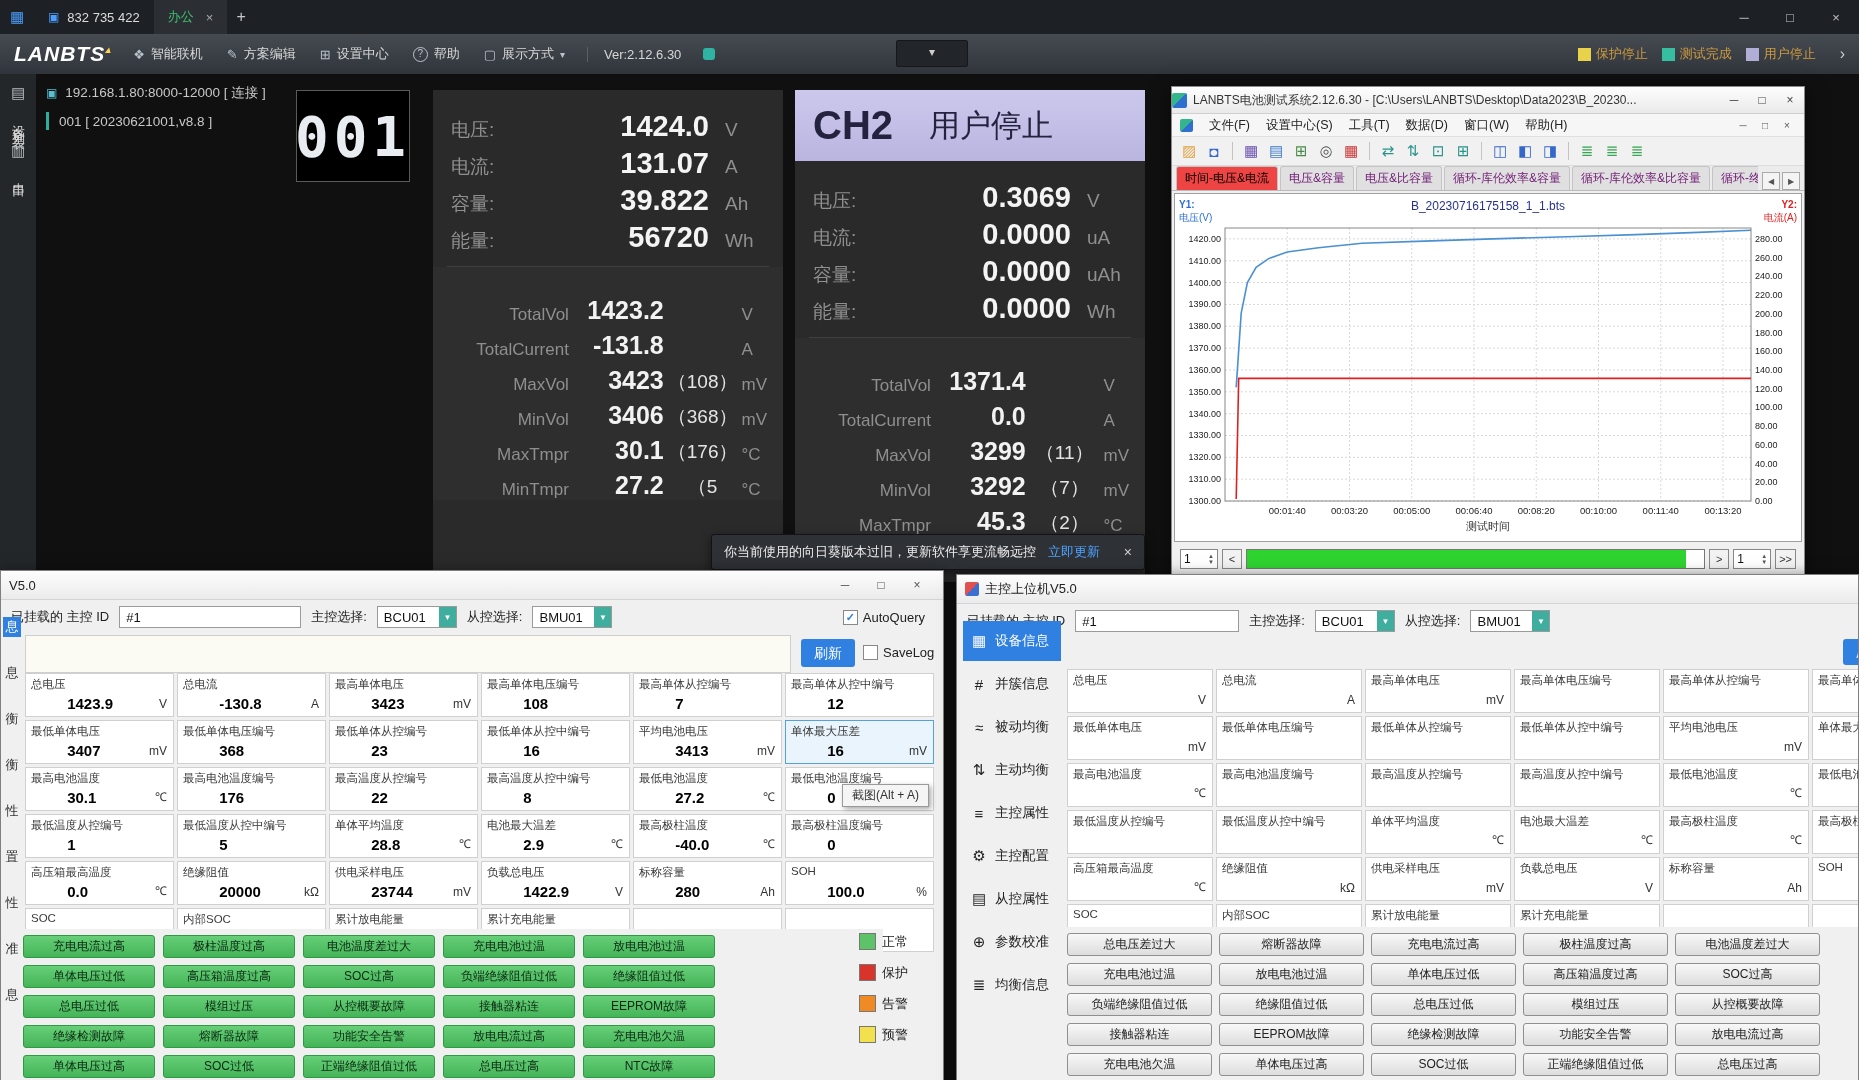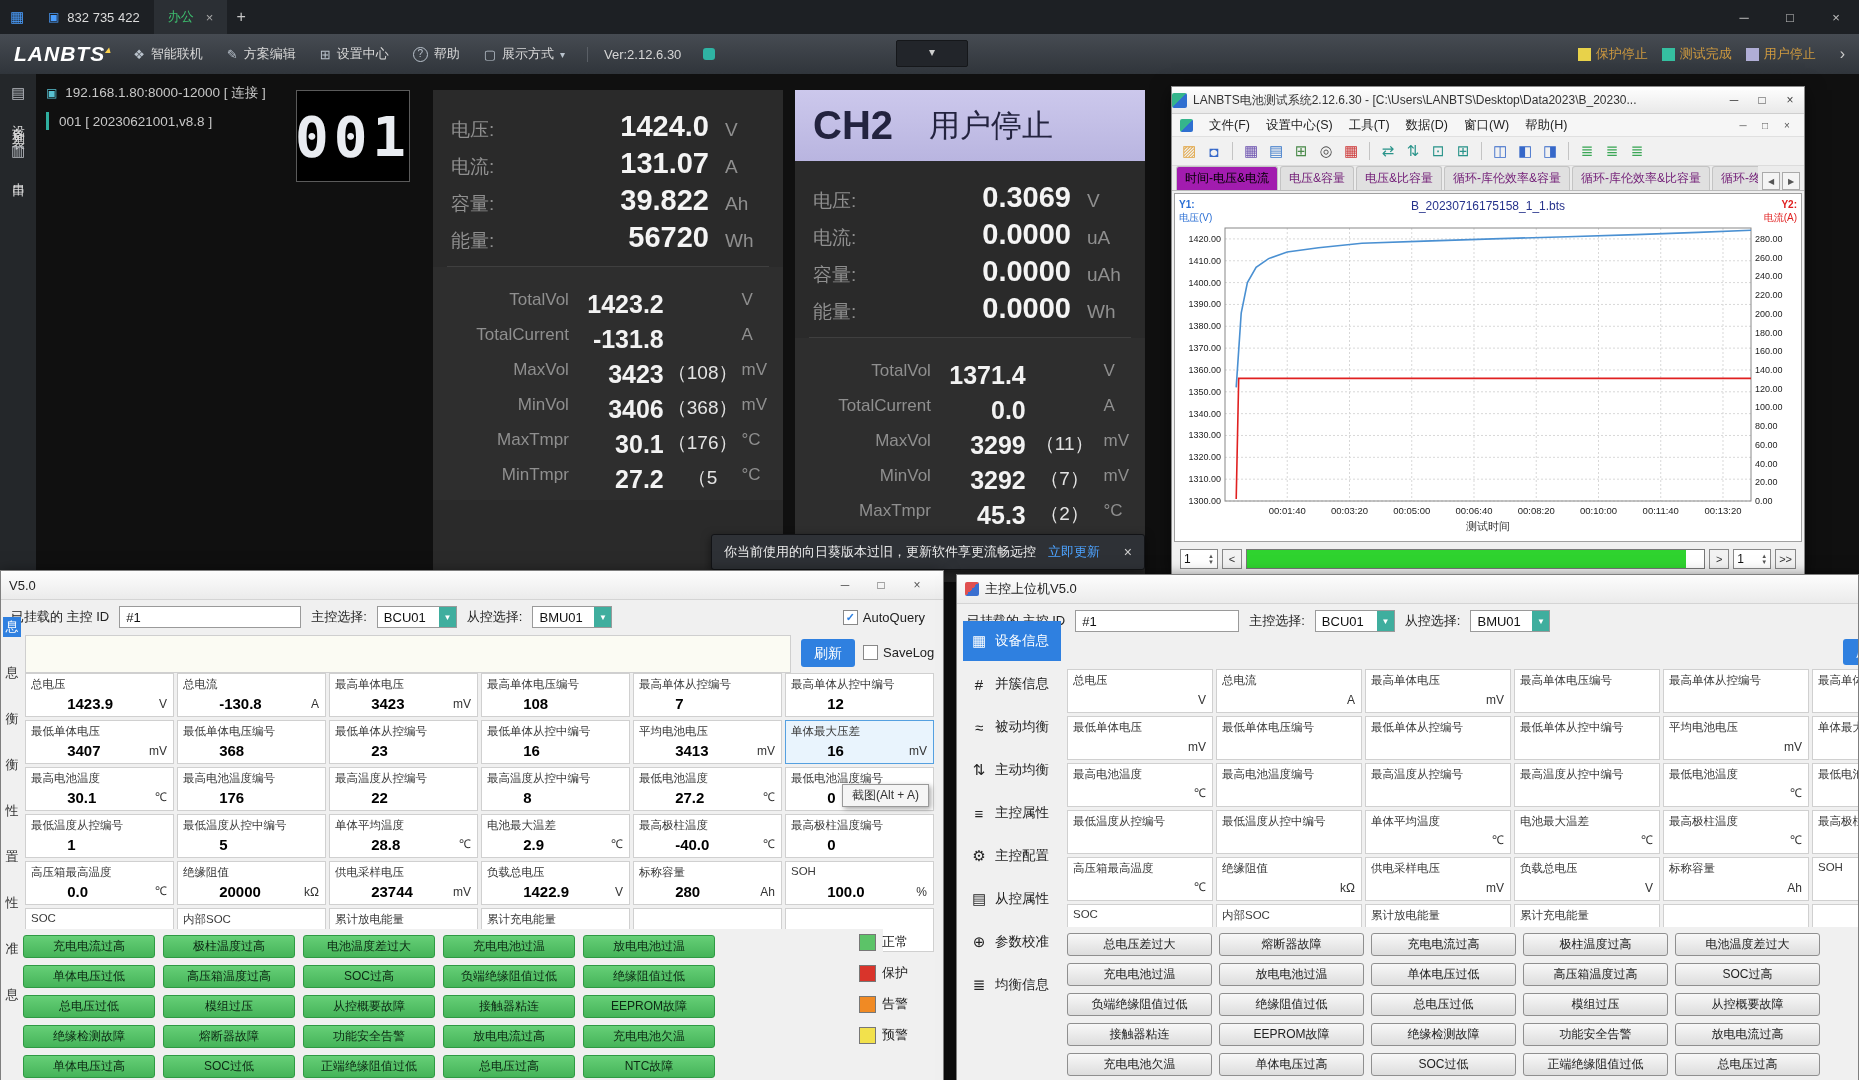--- a/index.html
+++ b/index.html
@@ -56,21 +56,21 @@
   .ch-id{font-size:40px;font-weight:bold;}
   .ch-status{font-size:31px;}
   .lamp{position:absolute;right:16px;top:26px;width:13px;height:13px;border-radius:50%;}
   .ch-metrics{padding-top:20px;}
   .metric-row{display:flex;align-items:baseline;height:37px;padding:0 18px;}
   .m-label{width:88px;font-size:19px;color:#8f8f8f;}
   .m-value{flex:1;text-align:right;font-size:29px;font-weight:bold;color:#f4f4f4;}
   .m-unit{width:56px;font-size:19px;color:#8f8f8f;padding-left:16px;box-sizing:border-box;}
   .ch-divider{height:1px;background:#3f3f3f;margin:8px 14px 0;}
   .ch-stats{padding-top:23px;background:#2e2e2e;}
-  .stats-row{display:flex;align-items:flex-start;height:35px;padding:0 10px;}
+  .stats-row{display:flex;align-items:flex-end;height:35px;padding:0 10px;}
   .s-label{width:142px;text-align:right;font-size:17px;color:#8f8f8f;padding-right:6px;box-sizing:border-box;}
   .s-value{width:96px;text-align:right;font-size:25px;font-weight:bold;color:#f2f2f2;}
   .s-paren{width:84px;text-align:center;font-size:19px;color:#e4e4e4;}
   .s-unit{width:34px;font-size:17px;color:#8f8f8f;}
   
   .chart-window{position:absolute;left:1171px;top:86px;width:634px;height:489px;background:#f0f0f0;border:1px solid #8a8a8a;
                 box-shadow:0 4px 18px rgba(0,0,0,.55);display:flex;flex-direction:column;box-sizing:border-box;z-index:10;}
   .cw-titlebar{height:26px;background:linear-gradient(#fefefe,#e9e9e9);display:flex;align-items:center;padding:0 0;gap:6px;
                border-bottom:1px solid #cfcfcf;flex-shrink:0;}
   .cw-ico{width:15px;height:15px;background:linear-gradient(135deg,#35b58c 50%,#2f6fd0 50%);border-radius:2px;flex-shrink:0;}
@@ -82,21 +82,21 @@
   .mdi-btns{margin-left:auto;display:flex;gap:4px;}
   .mdi-btn{width:18px;height:16px;display:flex;align-items:center;justify-content:center;font-size:10px;color:#555;}
   .cw-toolbar{height:28px;background:#f1f1f1;display:flex;align-items:center;padding:0 6px;gap:3px;
               border-bottom:1px solid #dcdcdc;flex-shrink:0;}
   .tb-icon{width:22px;height:22px;display:flex;align-items:center;justify-content:center;font-size:15px;}
   .tb-sep{width:1px;height:18px;background:#c4c4c4;margin:0 4px;}
   .cw-tabrow{height:24px;background:#ececec;display:flex;align-items:flex-end;padding:0 4px;border-bottom:1px solid #bbb;flex-shrink:0;}
   .cw-tabs{display:flex;gap:2px;overflow:hidden;flex:1;}
   .cw-tab{padding:3px 8px;font-size:12px;color:#701a75;background:#e0e0e0;border:1px solid #c4c4c4;border-bottom:none;
           border-radius:3px 3px 0 0;white-space:nowrap;flex-shrink:0;}
-  .cw-tab.active{background:#a21caf;color:#000;}
+  .cw-tab.active{background:#ef4444;color:#000;}
   .tab-scroll{display:flex;gap:2px;margin-left:4px;}
   .tab-scroll div{width:16px;height:16px;border:1px solid #aaa;background:#f4f4f4;font-size:8px;display:flex;
                   align-items:center;justify-content:center;color:#555;}
   .chart-area{flex:1;background:#fff;position:relative;margin:2px;border:1px solid #a0a0a0;}
   #chart-svg{position:absolute;left:0;top:0;width:100%;height:100%;}
   .cw-bottom{height:30px;display:flex;align-items:center;gap:4px;padding:0 8px;background:#f0f0f0;flex-shrink:0;}
   .spin{width:38px;height:20px;background:#fff;border:1px solid #888;font-size:12px;display:flex;align-items:center;
         justify-content:space-between;padding:0 3px;box-sizing:border-box;color:#111;}
   .spin-arrows{display:flex;flex-direction:column;font-size:6px;color:#555;line-height:6px;}
   .nav-btn{min-width:20px;height:20px;border:1px solid #888;background:#f2f2f2;font-size:11px;display:flex;
@@ -152,21 +152,21 @@
   #status-left{left:22px;top:358px;width:860px;height:204px;}
   #status-right{left:106px;top:352px;width:797px;height:206px;padding-left:4px;}
   .status-row{display:flex;margin-bottom:7px;}
   #status-left .status-row{gap:8px;}
   #status-right .status-row{gap:7px;}
   .status-btn{height:23px;border-radius:3px;font-size:12px;display:flex;align-items:center;justify-content:center;
               white-space:nowrap;box-sizing:border-box;}
   .status-btn.green{width:132px;background:linear-gradient(#66cf77,#45b459);border:1px solid #2e9a43;color:#0c2913;}
   .status-btn.silver{width:145px;background:linear-gradient(#f8f8f8,#dddddd);border:1px solid #8f8f8f;color:#222;}
   .legend-col{position:absolute;left:858px;top:362px;display:flex;flex-direction:column;gap:13px;}
-  .lg-item{display:flex;align-items:center;gap:6px;font-size:13px;color:#222;}
+  .lg-item{display:flex;align-items:flex-start;gap:6px;font-size:13px;color:#222;}
   .lg-swatch{width:17px;height:17px;border:1px solid #777;box-sizing:border-box;}
   .sidebar{position:absolute;left:6px;top:46px;width:98px;display:flex;flex-direction:column;gap:3px;}
   .sb-item{height:40px;display:flex;align-items:center;gap:8px;padding-left:8px;box-sizing:border-box;color:#222;}
   .sb-item.active{background:#2f80e0;color:#fff;}
   .sb-icon{font-size:15px;width:16px;text-align:center;}
   .sb-label{font-size:13.5px;white-space:nowrap;}
   .hotkey-tooltip{position:absolute;left:802px;top:784px;background:#f5f5f5;border:1px solid #9a9a9a;font-size:12px;
                   color:#333;padding:2px 9px;box-shadow:2px 2px 5px rgba(0,0,0,.35);z-index:50;white-space:nowrap;margin-left:40px;}
 </style>
 </head>

